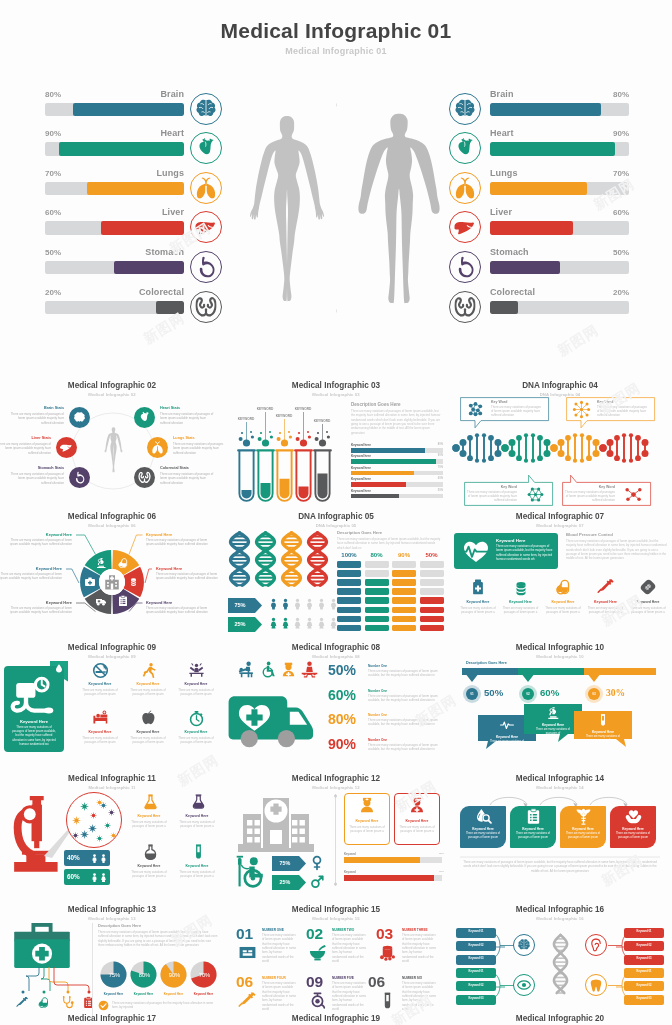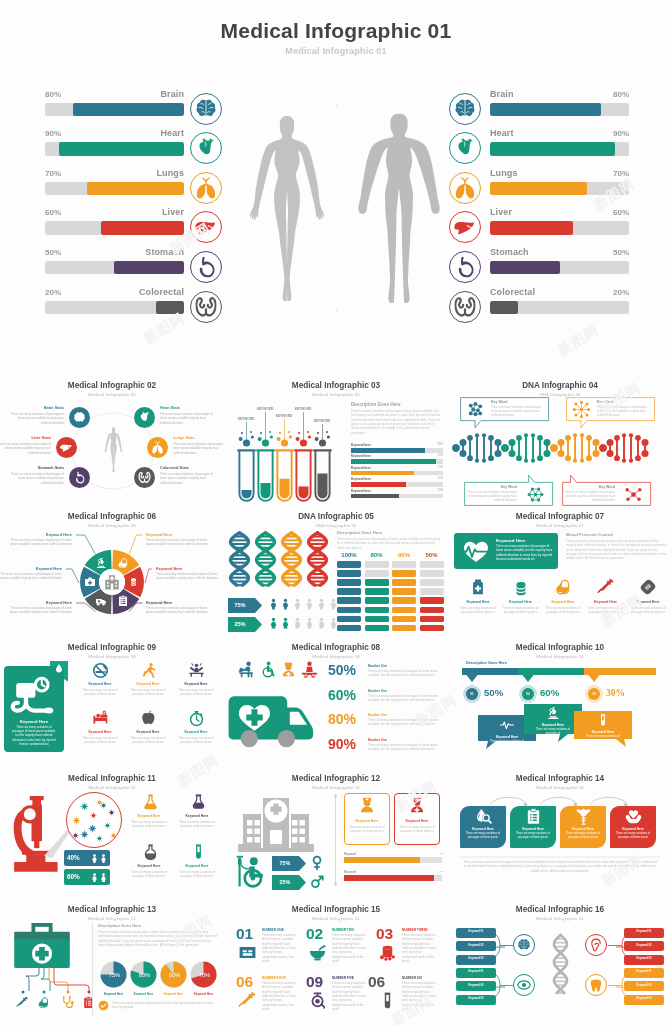--- a/index.html
+++ b/index.html
@@ -1768,13 +1768,22 @@
     <div class="wm" style="left: 168px; top: 230px;">新图网</div>
     <div class="wm" style="left: 592px; top: 186px;">新图网</div>
     <div class="wm" style="left: 414px; top: 702px;">新图网</div>
     <div class="wm" style="left: 394px; top: 788px;">新图网</div>
     <div class="wm" style="left: 176px; top: 762px;">新图网</div>
     <div class="wm" style="left: 600px; top: 602px;">新图网</div>
     <div class="wm" style="left: 390px; top: 1002px;">新图网</div>
     <div class="wm" style="left: 600px; top: 862px;">新图网</div>
     <div class="wm" style="left: 170px; top: 922px;">新图网</div>
     <div class="wm" style="left: 598px; top: 390px;">新图网</div>
+    <div class="card" style="left: 0px; top: 1011px; height: 14px;">
+      <div class="card-t">Medical Infographic 17</div>
+    </div>
+    <div class="card" style="left: 224px; top: 1011px; height: 14px;">
+      <div class="card-t">Medical Infographic 19</div>
+    </div>
+    <div class="card" style="left: 448px; top: 1011px; height: 14px;">
+      <div class="card-t">Medical Infographic 20</div>
+    </div>
   </div>
 
 </body></html>

